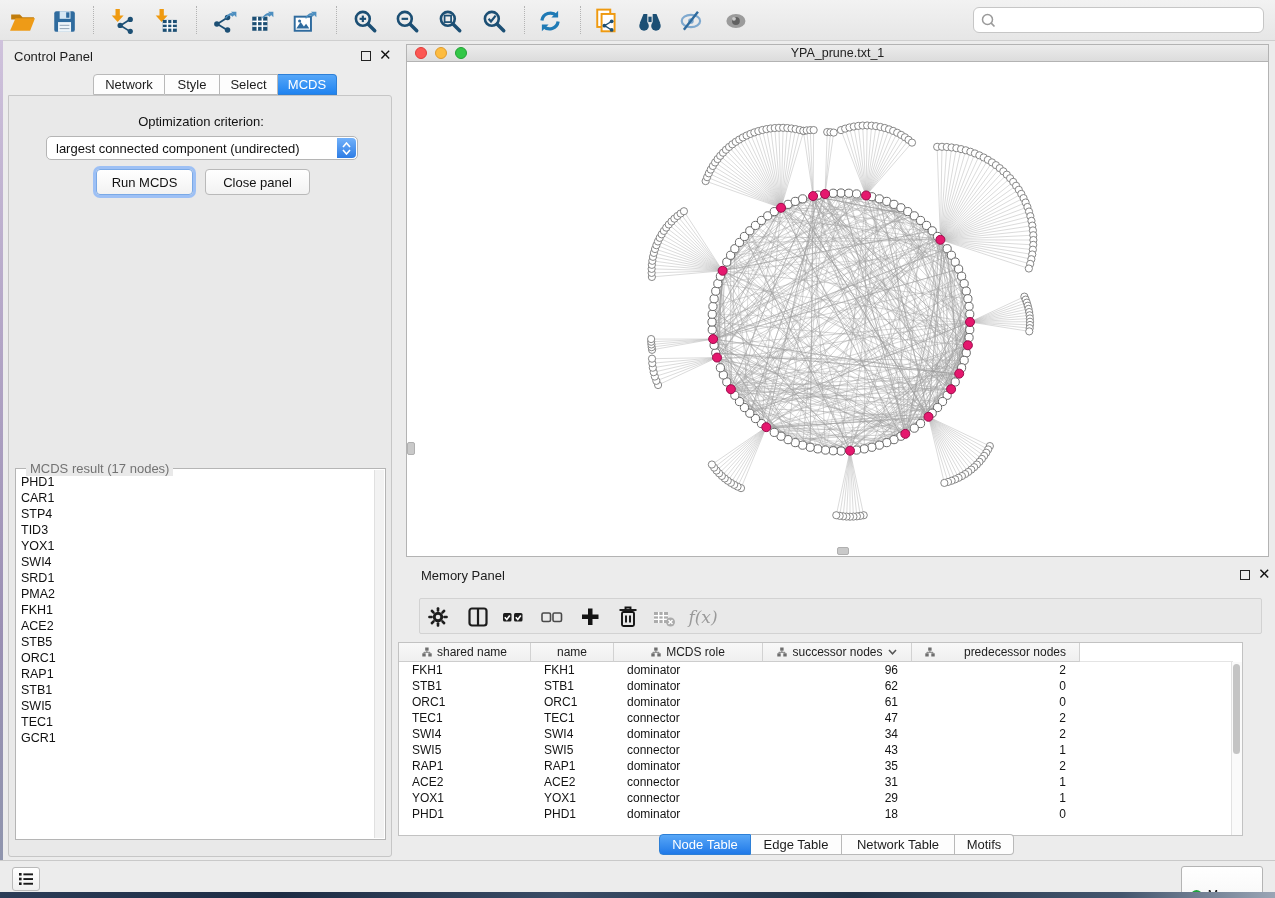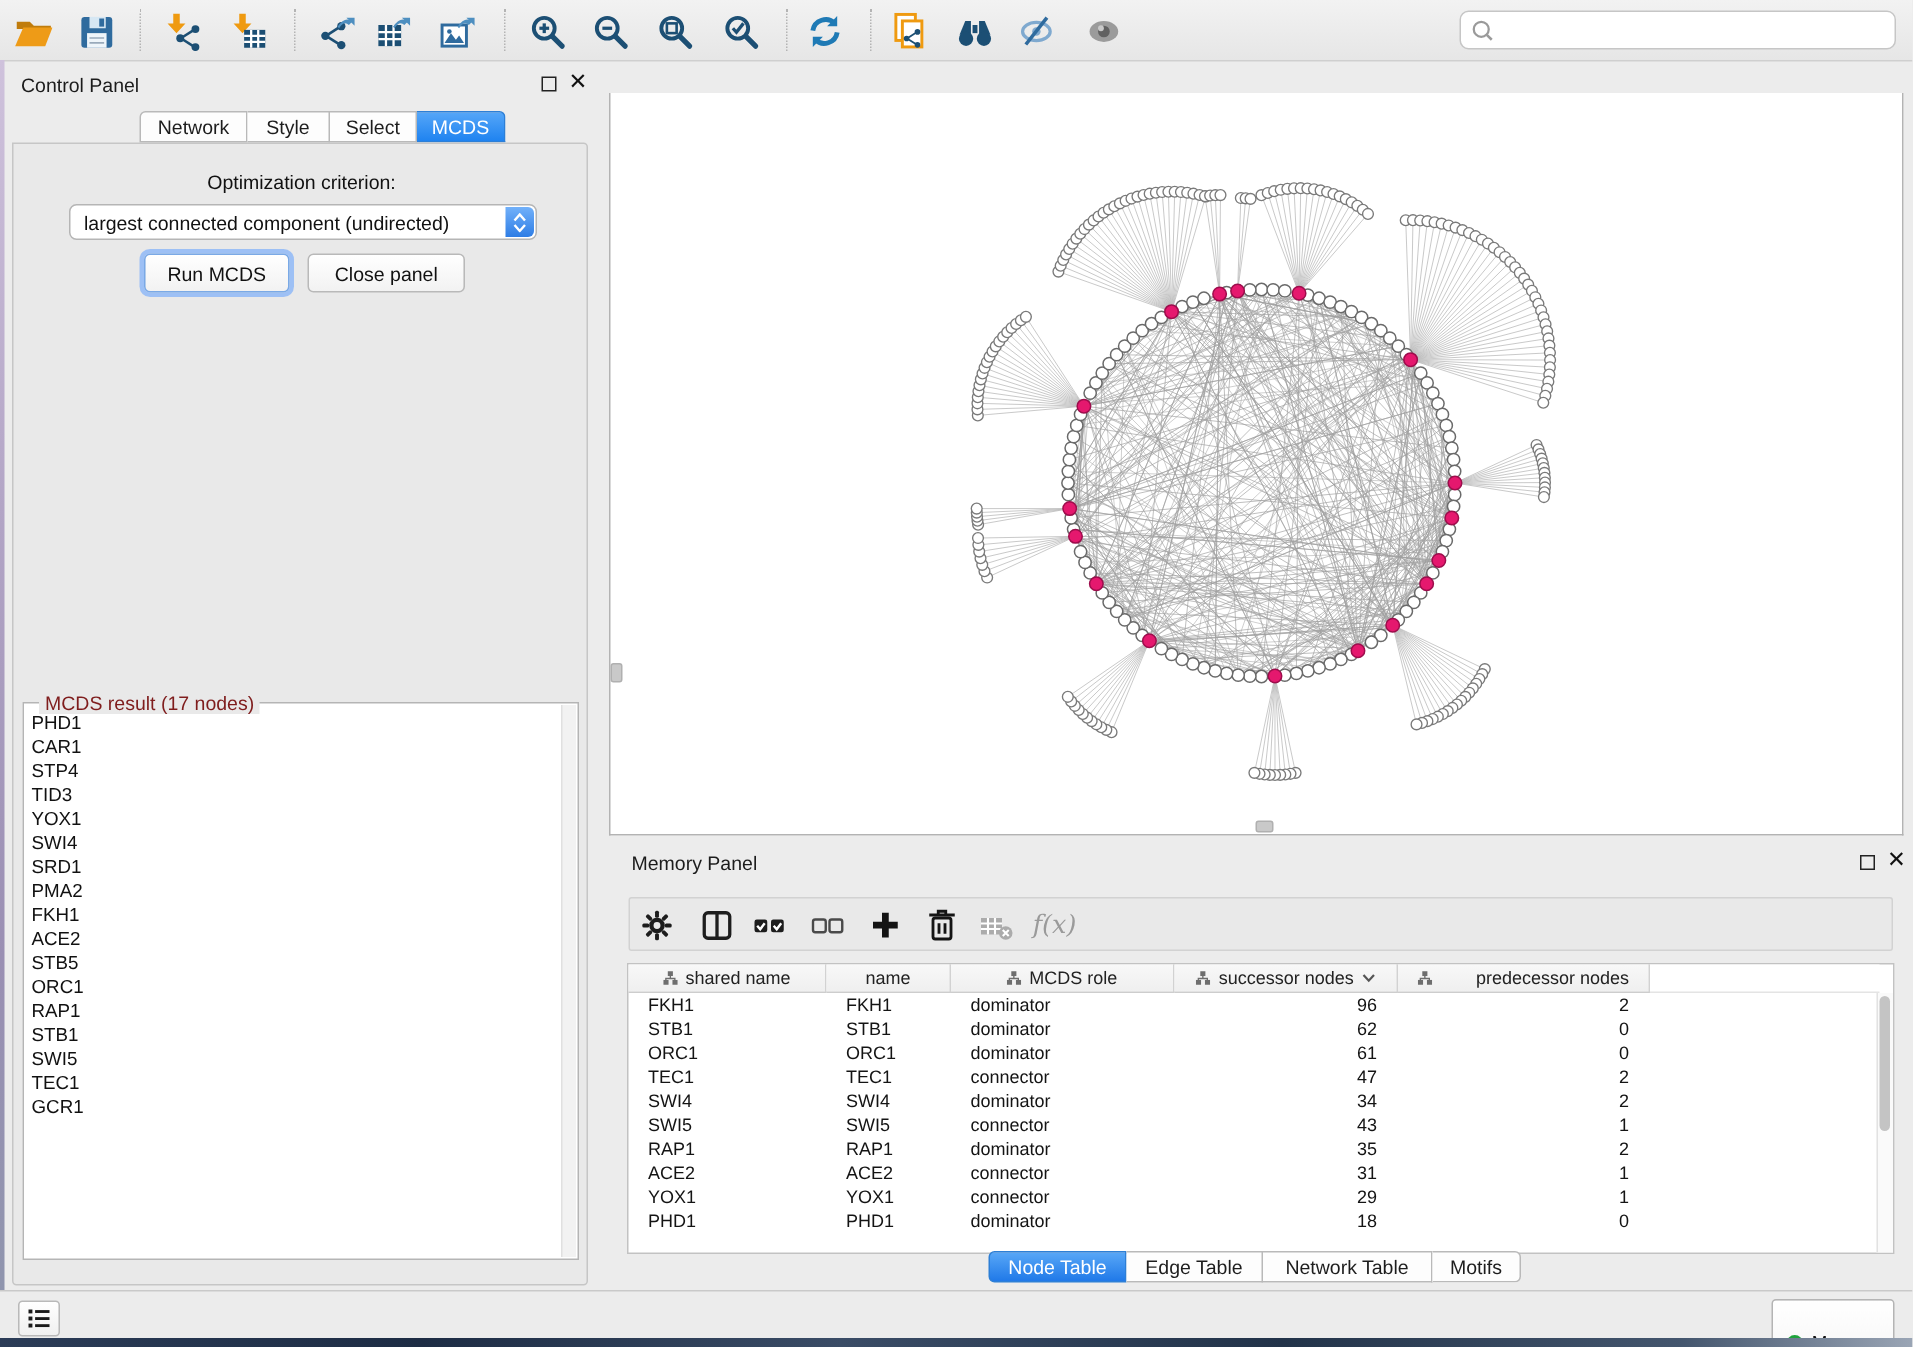--- a/index.html
+++ b/index.html
@@ -46,21 +46,21 @@
     background:linear-gradient(#72b1fa,#2e7de5);border-radius:0 4px 4px 0;
     display:flex;flex-direction:column;align-items:center;justify-content:center;gap:1px;}
   .mac-btn{position:absolute;height:26px;background:linear-gradient(#ffffff,#f2f2f2);
     border:1px solid #b9b9b9;border-radius:4px;font-size:13px;color:#111;
     display:flex;align-items:center;justify-content:center;box-sizing:border-box;}
   #run-mcds{left:87px;top:73px;width:97px;box-shadow:0 0 0 3px rgba(94,158,255,.55);border-color:#7aa9e6;}
   #close-panel{left:196px;top:73px;width:105px;}
   #result-group{left:6px;top:372px;width:371px;height:372px;border:1px solid #b5b5b5;
     background:#fff;box-sizing:border-box;}
   #result-title{position:absolute;left:10px;top:-8px;background:#e9e9e9;padding:0 4px;
-    font-size:13px;color:#7f1d1d;white-space:nowrap;}
+    font-size:13px;color:#737373;white-space:nowrap;}
   #mcds-list{position:absolute;left:1px;top:5px;width:358px;bottom:1px;overflow:hidden;}
   .mcds-item{height:16px;line-height:16px;font-size:12.5px;color:#111;padding-left:4px;}
   #mcds-scroll{position:absolute;right:1px;top:1px;width:9px;bottom:1px;background:#f2f2f2;border-left:1px solid #e0e0e0;}
 
   
   #net-window{left:406px;top:44px;width:863px;height:513px;}
   #net-titlebar{position:absolute;left:0;top:0;right:0;height:18px;
     background:linear-gradient(#ececec,#dcdcdc);border:1px solid #b3b3b3;box-sizing:border-box;
     display:flex;align-items:center;}
   #net-title{position:absolute;left:0;right:0;text-align:center;font-size:12.5px;color:#222;}
@@ -70,21 +70,21 @@
   .scroll-thumb{position:absolute;background:#c9c9c9;border:1px solid #b0b0b0;border-radius:2px;}
 
   
   #tp-title{left:421px;top:568px;font-size:13px;color:#1c1c1c;}
   #tp-float{left:1240px;top:570px;} #tp-close{left:1258px;top:569px;}
   #tp-toolbar{left:419px;top:598px;width:843px;height:36px;background:#e9e9e9;
     border:1px solid #d2d2d2;border-radius:2px;box-sizing:border-box;}
   .tp-icon{position:absolute;top:5px;width:26px;height:26px;display:flex;align-items:center;justify-content:center;}
   #fx-label{font-family:"DejaVu Serif","Liberation Serif",serif;font-style:italic;
     font-size:17px;color:#9a9a9a;}
-  #node-table{left:418px;top:642px;width:845px;height:194px;background:#fff;
+  #node-table{left:398px;top:642px;width:845px;height:194px;background:#fff;
     border:1px solid #c2c2c2;box-sizing:border-box;}
   #nt-header{position:absolute;left:0;top:0;height:19px;display:flex;}
   .hcell{box-sizing:border-box;height:19px;background:linear-gradient(#f8f8f8,#efefef);
     border-right:1px solid #d2d2d2;border-bottom:1px solid #cdcdcd;
     display:flex;align-items:center;justify-content:center;gap:5px;
     font-size:12px;color:#222;}
   .hfill{background:#fff;border-bottom:1px solid #e4e4e4;border-right:none;}
   #nt-rows{position:absolute;left:0;top:19px;right:10px;}
   .trow{display:flex;height:16px;}
   .tcell{box-sizing:border-box;font-size:12px;color:#141414;line-height:16px;
@@ -323,20 +323,28 @@
         <div class="mcds-item">STB1</div>
         <div class="mcds-item">SWI5</div>
         <div class="mcds-item">TEC1</div>
         <div class="mcds-item">GCR1</div>
       </div>
     <div id="mcds-scroll"></div>
   </div>
 </div>
 
 <div class="abs" id="net-window">
+  <div id="net-titlebar">
+    <span id="net-title">YPA_prune.txt_1</span>
+    <span style="margin-left:8px;display:flex;">
+      <span class="tl" style="background:#fc5753;border:1px solid #df3d39;"></span>
+      <span class="tl" style="background:#fdbc40;border:1px solid #de9b2d;"></span>
+      <span class="tl" style="background:#33c748;border:1px solid #23a135;"></span>
+    </span>
+  </div>
   <div id="net-canvas">
     <svg id="netsvg" width="861" height="494">
         <g>
           <line x1="327.83508129971835" y1="186.7196476716809" x2="410.74710012200615" y2="386.8869679961815" stroke="#adadad" stroke-width="0.55" opacity="0.7"></line>
           <line x1="493.94928919364617" y1="145.7761726907359" x2="410.74710012200615" y2="386.8869679961815" stroke="#adadad" stroke-width="0.55" opacity="0.7"></line>
           <line x1="354.443265430918" y1="361.5466689985675" x2="479.7440304284871" y2="380.6170953064185" stroke="#adadad" stroke-width="0.55" opacity="0.7"></line>
           <line x1="457.25289987799385" y1="386.8869679961815" x2="323.6042158731133" y2="193.26342197108232" stroke="#adadad" stroke-width="0.55" opacity="0.7"></line>
           <line x1="500.73657802891773" y1="370.3957841268867" x2="323.6042158731133" y2="326.73657802891773" stroke="#adadad" stroke-width="0.55" opacity="0.7"></line>
           <line x1="319.7761726907359" y1="319.9492891936461" x2="540.1649187002816" y2="186.71964767168092" stroke="#adadad" stroke-width="0.55" opacity="0.7"></line>
           <line x1="548.223827309264" y1="200.05071080635386" x2="562.059444758649" y2="275.5492317529367" stroke="#adadad" stroke-width="0.55" opacity="0.7"></line>

